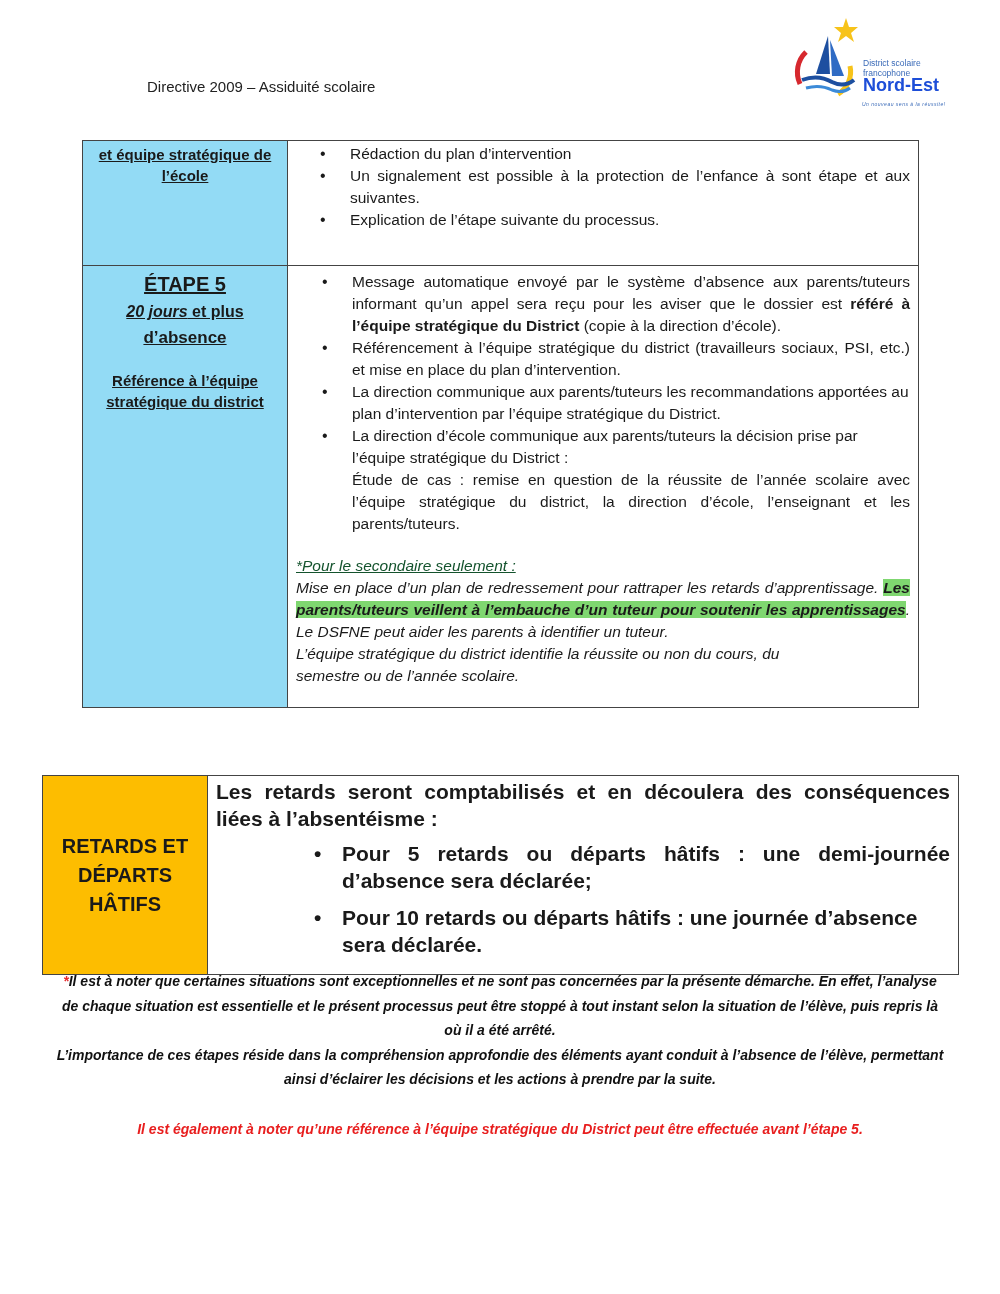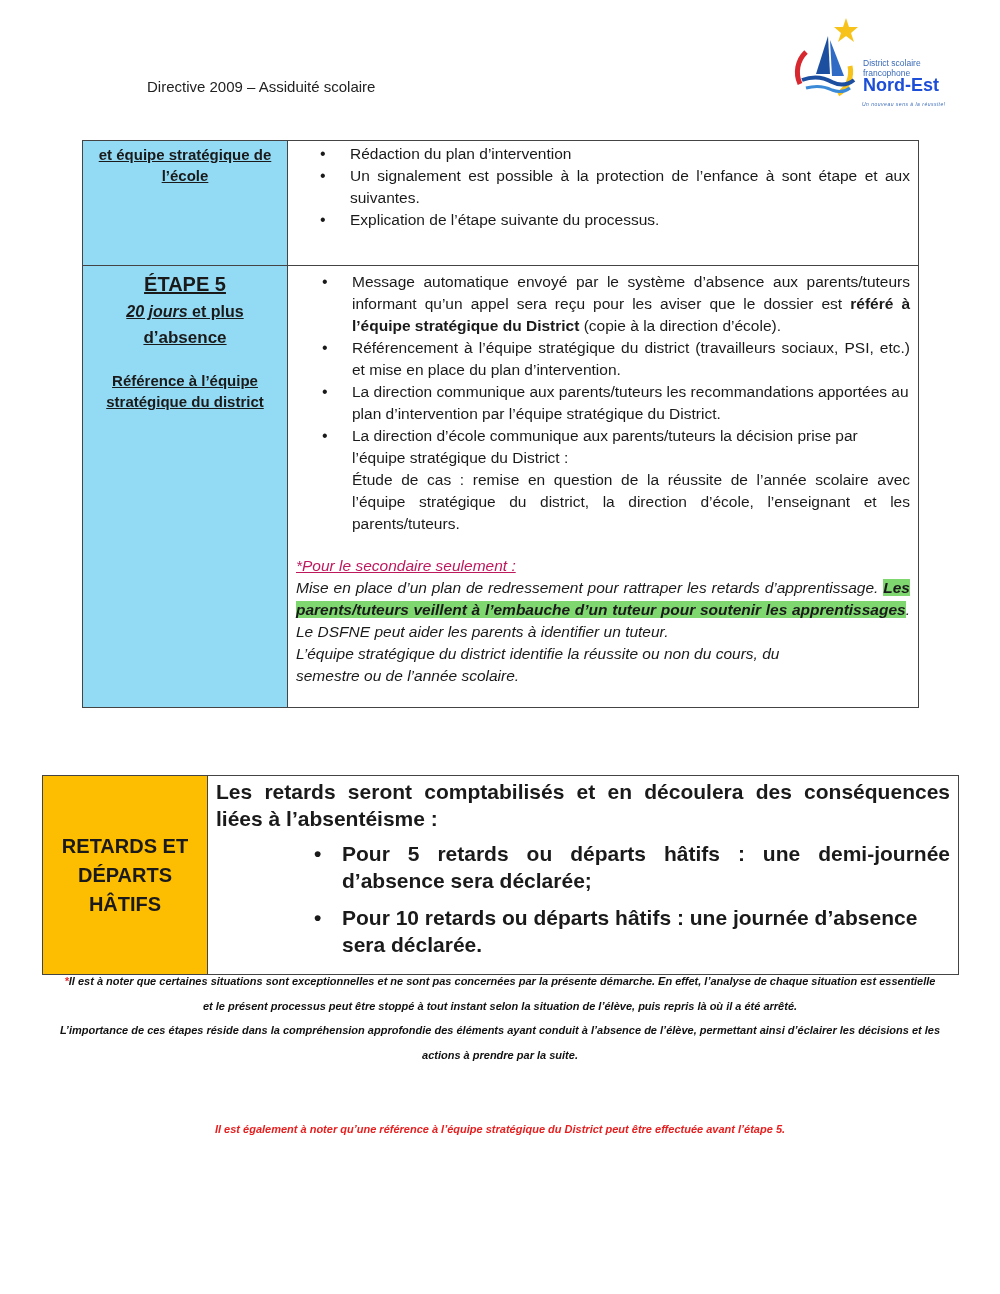--- a/index.html
+++ b/index.html
@@ -17,37 +17,37 @@
   table.steps td { border: 1.5px solid #444; vertical-align: top; }
   td.blue { background: #93dbf5; width: 196px; text-align: center; font-weight: bold; font-size: 15px; line-height: 21px; text-decoration: underline; }
   td.content { background: #fff; font-size: 15.5px; line-height: 22px; padding: 0 8px 0 8px; }
 
   ul.bullets { margin: 0; padding: 0 0 0 54px; list-style: none; }
   ul.bullets li { position: relative; text-align: justify; }
   ul.bullets li::before { content: "\2022"; position: absolute; left: -30px; top: 0; font-size: 16px; }
   ul.tight { padding-left: 56px; }
   ul.tight li::before { left: -30px; }
   .sec { font-style: italic; }
-  .sec-title { color: #be185d; text-decoration: underline; }
+  .sec-title { color: #14532d; text-decoration: underline; }
   .hl { background: #7fd770; font-weight: bold; }
 
   .step5-title { font-size: 20px; line-height: 28px; margin-top: 4px; }
   .step5-sub { font-size: 16px; line-height: 28px; }
   .step5-sub i { font-style: italic; }
   .step5-absence { font-size: 17px; line-height: 24px; }
 
   table.retards { position: absolute; left: 42px; top: 775px; width: 917px; border-collapse: collapse; }
   table.retards td { border: 1.5px solid #444; vertical-align: top; }
   td.orange { background: #fdbd00; width: 162px; text-align: center; font-weight: bold; font-size: 20px; line-height: 29px; vertical-align: middle !important; }
   td.ret-content { font-size: 21px; line-height: 27px; padding: 2px 8px 6px 8px; text-align: justify; font-weight: bold; }
   ul.ret { margin: 8px 0 0 0; padding-left: 126px; list-style: none; }
   ul.ret li { position: relative; text-align: justify; margin-bottom: 10px; }
   ul.ret li::before { content: "\2022"; position: absolute; left: -28px; top: 0; }
 
-  .note { position: absolute; left: 40px; width: 920px; text-align: center; font-style: italic; font-weight: bold; font-size: 11px; line-height: 24.5px; color: #111; }
+  .note { position: absolute; left: 40px; width: 920px; text-align: center; font-style: italic; font-weight: bold; font-size: 14px; line-height: 24.5px; color: #111; }
   .note .star { color: #e8282b; }
   .note-red { color: #e81e1e; }
 </style>
 </head>
 <body>
 
 <div class="header-text">
   <div>Directive 2009 – Assiduité scolaire</div>
 </div>
 

